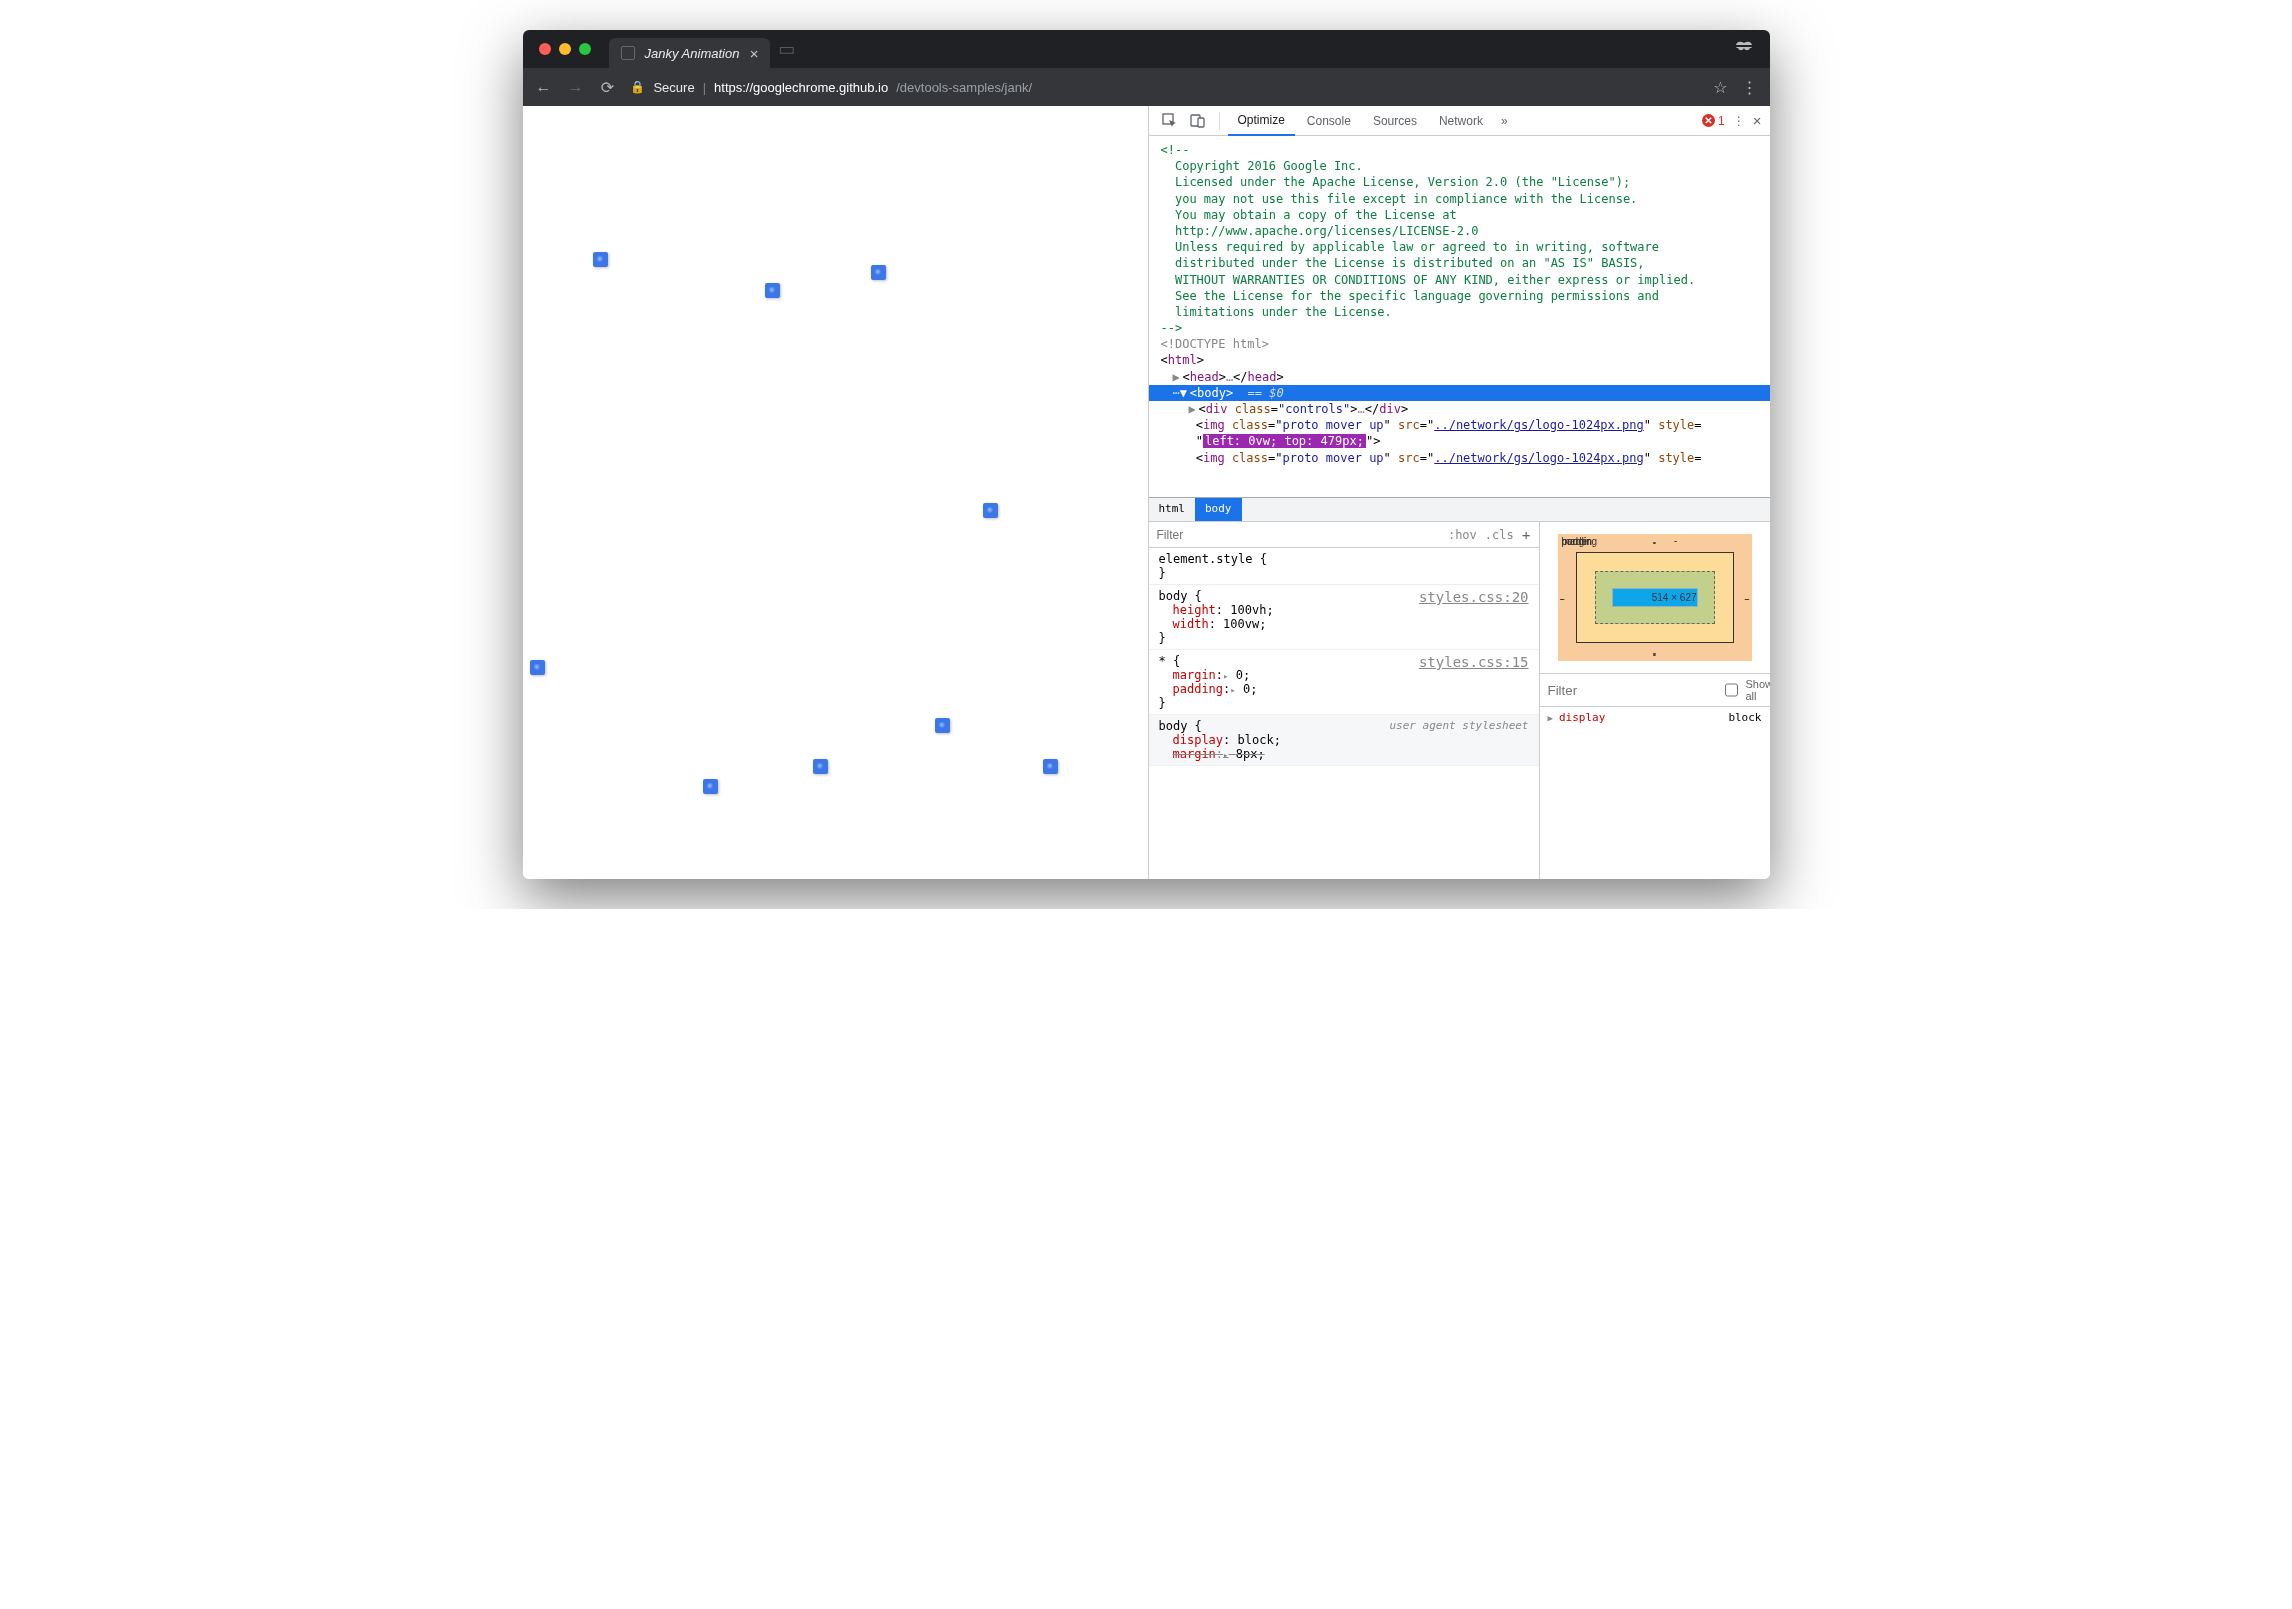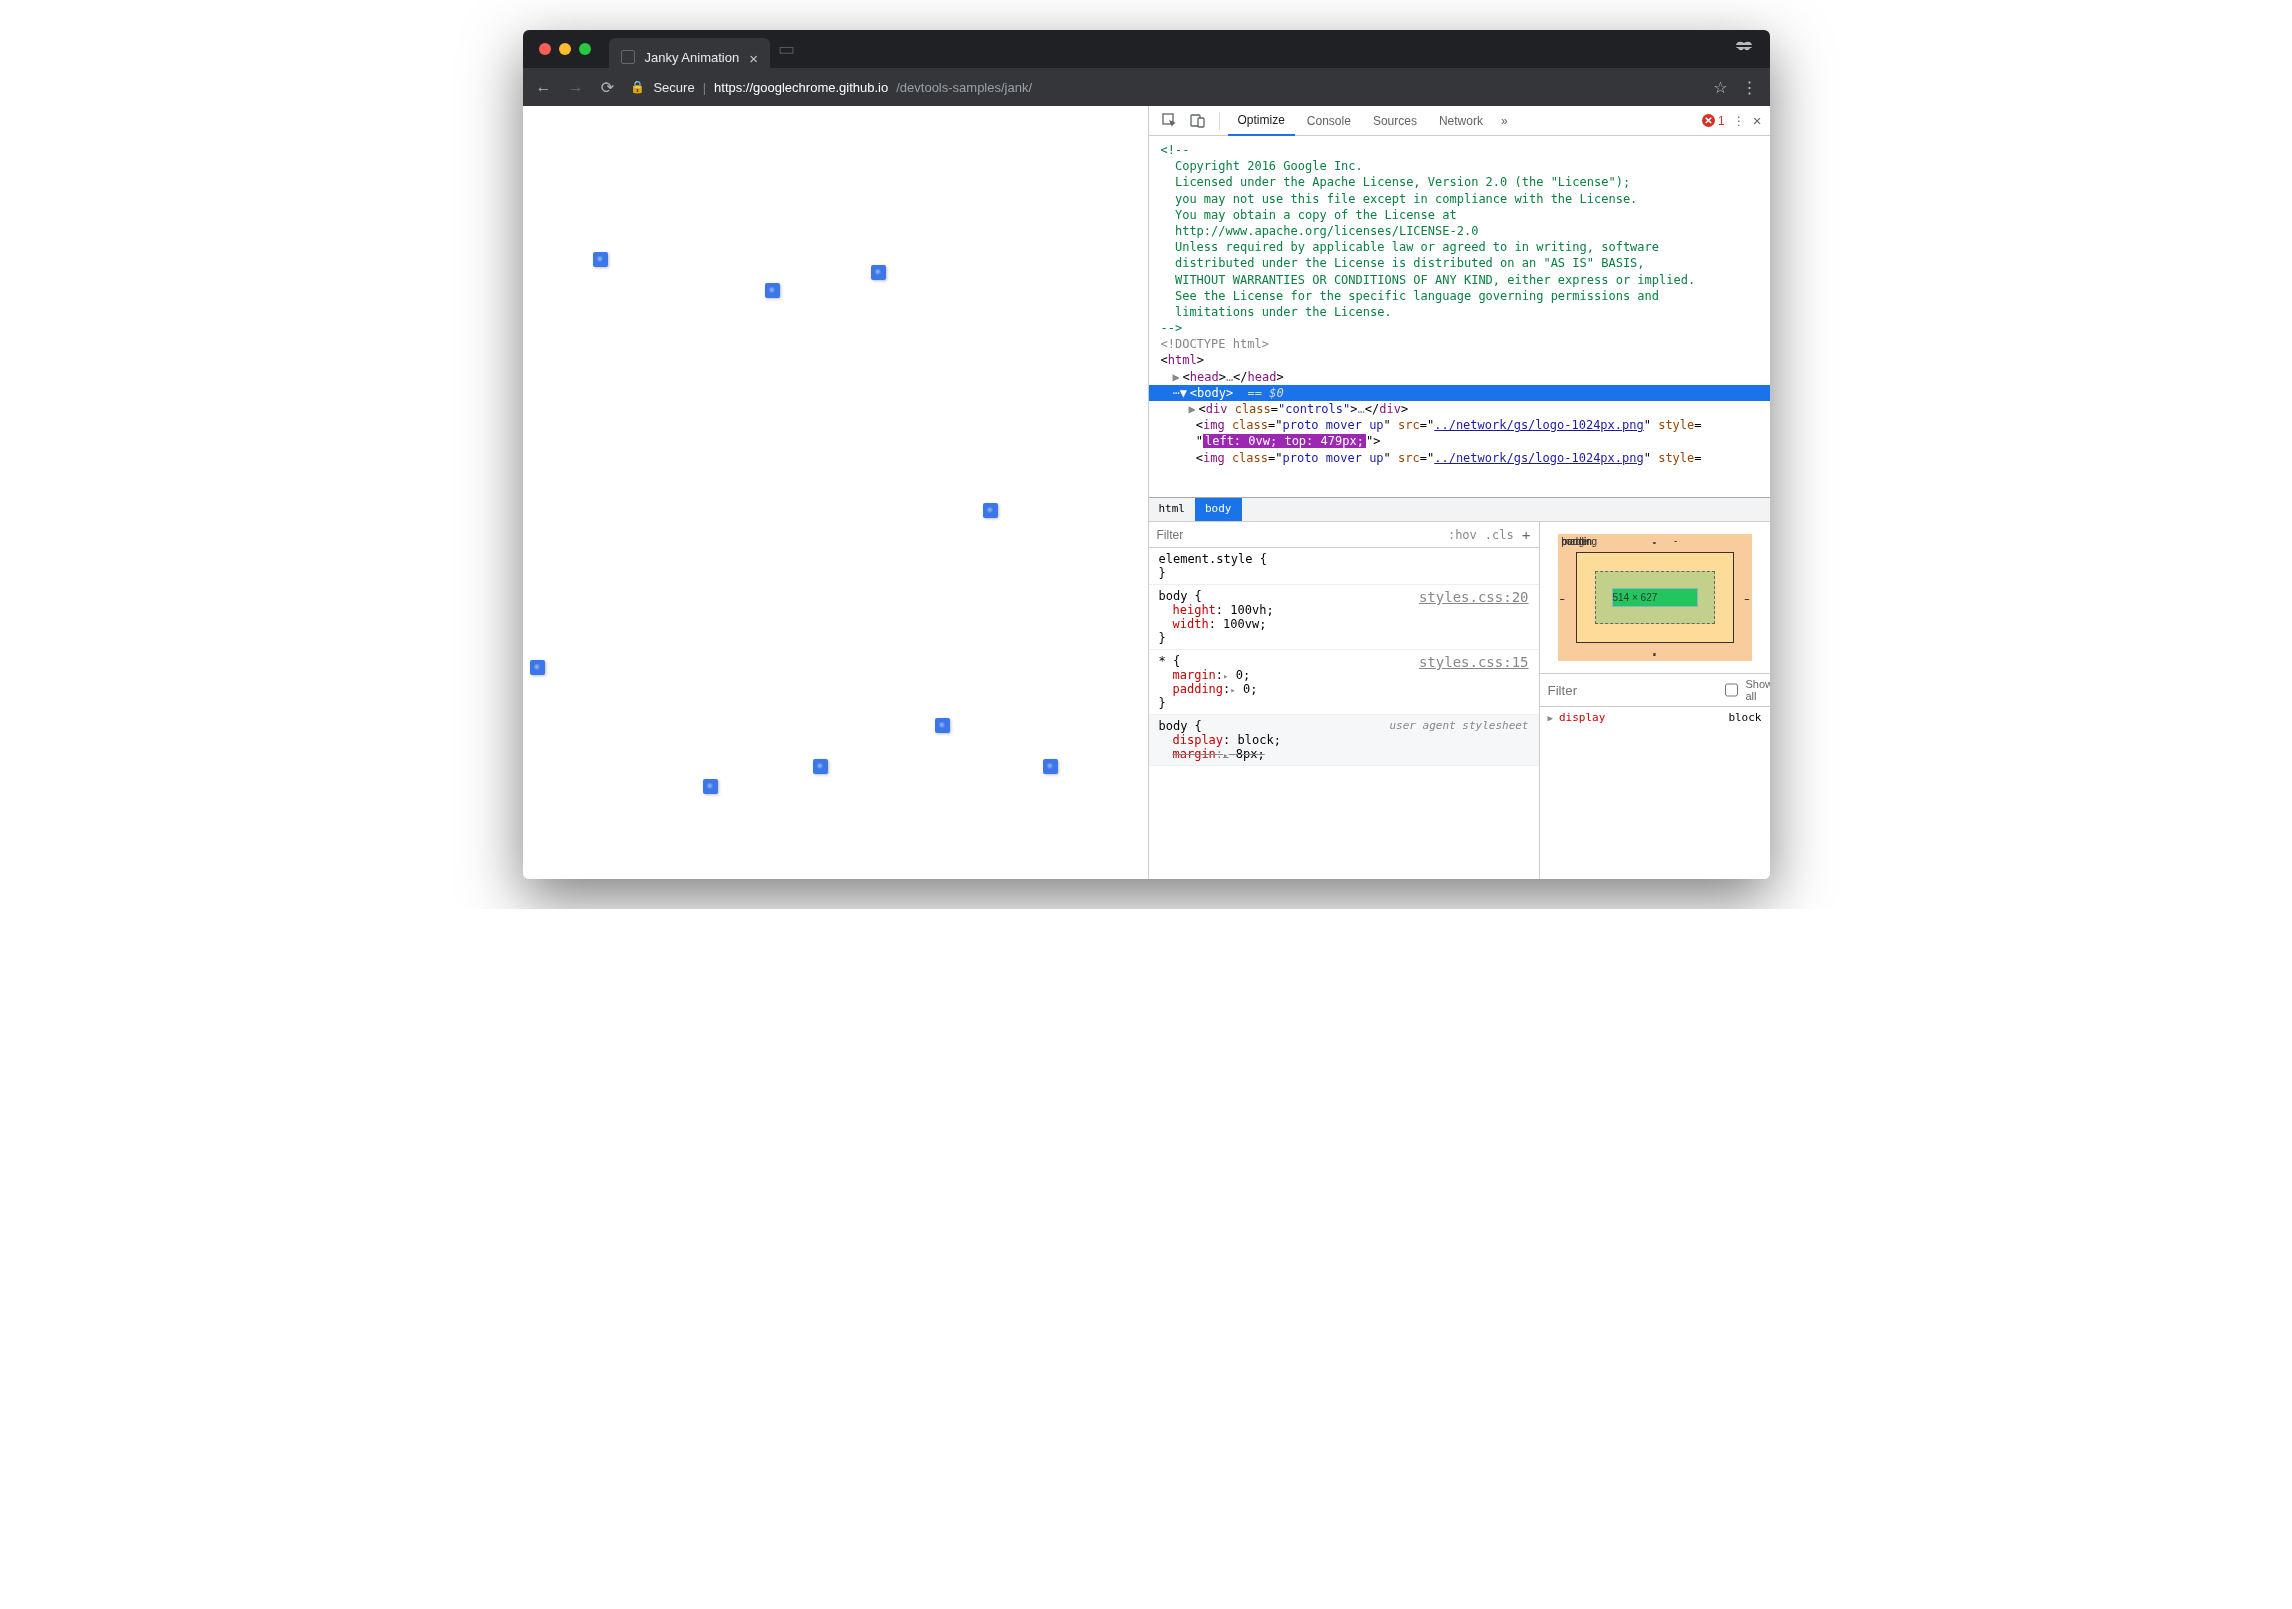--- a/index.html
+++ b/index.html
@@ -33,26 +33,27 @@
   .dot { width: 12px; height: 12px; border-radius: 50%; }
   .dot.r { background: #ff5f57; }
   .dot.y { background: #febc2e; }
   .dot.g { background: #28c840; }
   .tab {
     margin-left: 18px;
     background: #35363a;
     color: #e8eaed;
     height: 30px;
     display: flex;
-    align-items: flex-start;
-    padding: 12px 12px;
+    align-items: center;
+    padding: 2px 12px;
     border-radius: 6px 6px 0 0;
     gap: 10px;
     font-size: 13px;
     align-self: flex-end;
+    font-style: italic;
   }
   .tab .file-icon { width:14px; height:14px; border:1px solid #888; border-radius:2px; opacity:.6;}
   .tab .close { font-size: 15px; opacity:.8; cursor:pointer; }
   .tab-plus { color:#aaa; font-size:18px; margin-left:8px; opacity:.4; }
   .incognito { margin-left: auto; color:#bbb; font-size:16px; margin-right:6px;}
   
   .addrbar {
     height: 38px;
     background: #35363a;
     display: flex;
@@ -289,21 +290,21 @@
   .box-model {
     position:relative;
     font-size:10px;
     font-family: -apple-system, sans-serif;
     color:#333;
     text-align:center;
   }
   .bm-margin { background:#f9cc9d; padding: 18px; width:194px; height:127px;}
   .bm-border { background:#fddc9a; padding: 18px; border:1px solid #333; width:100%; height:100%;}
   .bm-padding { background:#c3d08b; padding: 16px; border:1px dashed #666; width:100%; height:100%;}
-  .bm-content { background:#22c55e; border:1px solid #8cb5c0; width:100%; height:100%; display:flex;align-items:center;justify-content:flex-start; color:#333;}
+  .bm-content { background:#0ea5e9; border:1px solid #8cb5c0; width:100%; height:100%; display:flex;align-items:center;justify-content:flex-end; color:#333;}
   .bm-label { position:absolute; top:2px; left:4px; font-size:10px;}
   .bm-dash { position:absolute;}
   .computed-filter {
     display:flex; padding:4px 8px; border-bottom:1px solid #ccc;
     font-size:11px; color:#666; align-items:center;
     font-family:-apple-system,sans-serif;
   }
   .computed-filter input[type=text]{flex:1;border:none;outline:none;}
   .computed-filter label{display:flex;gap:8px;}
   .computed-list {

